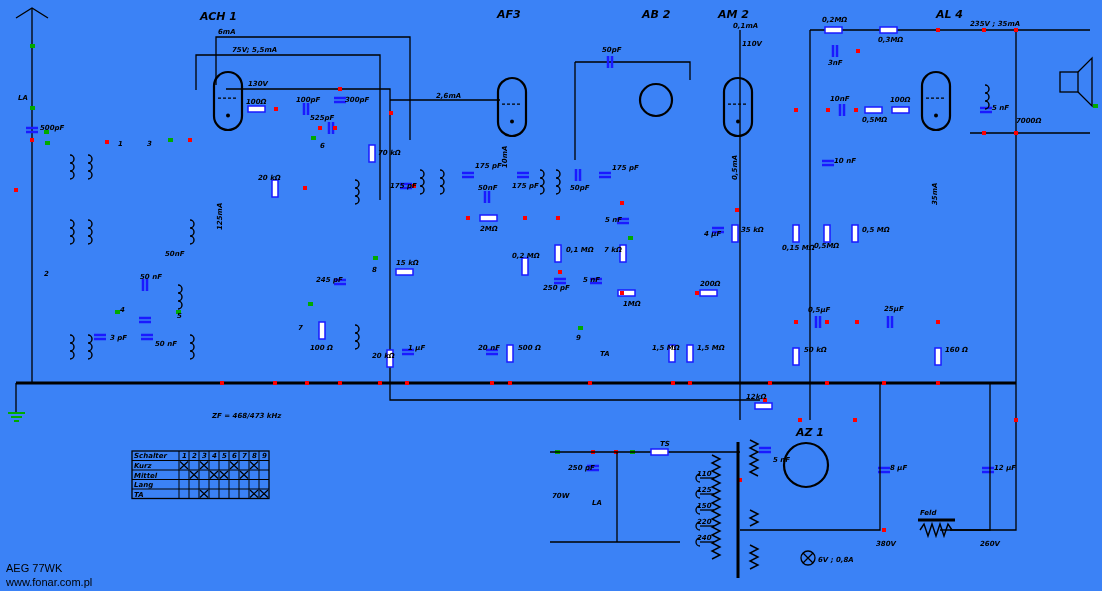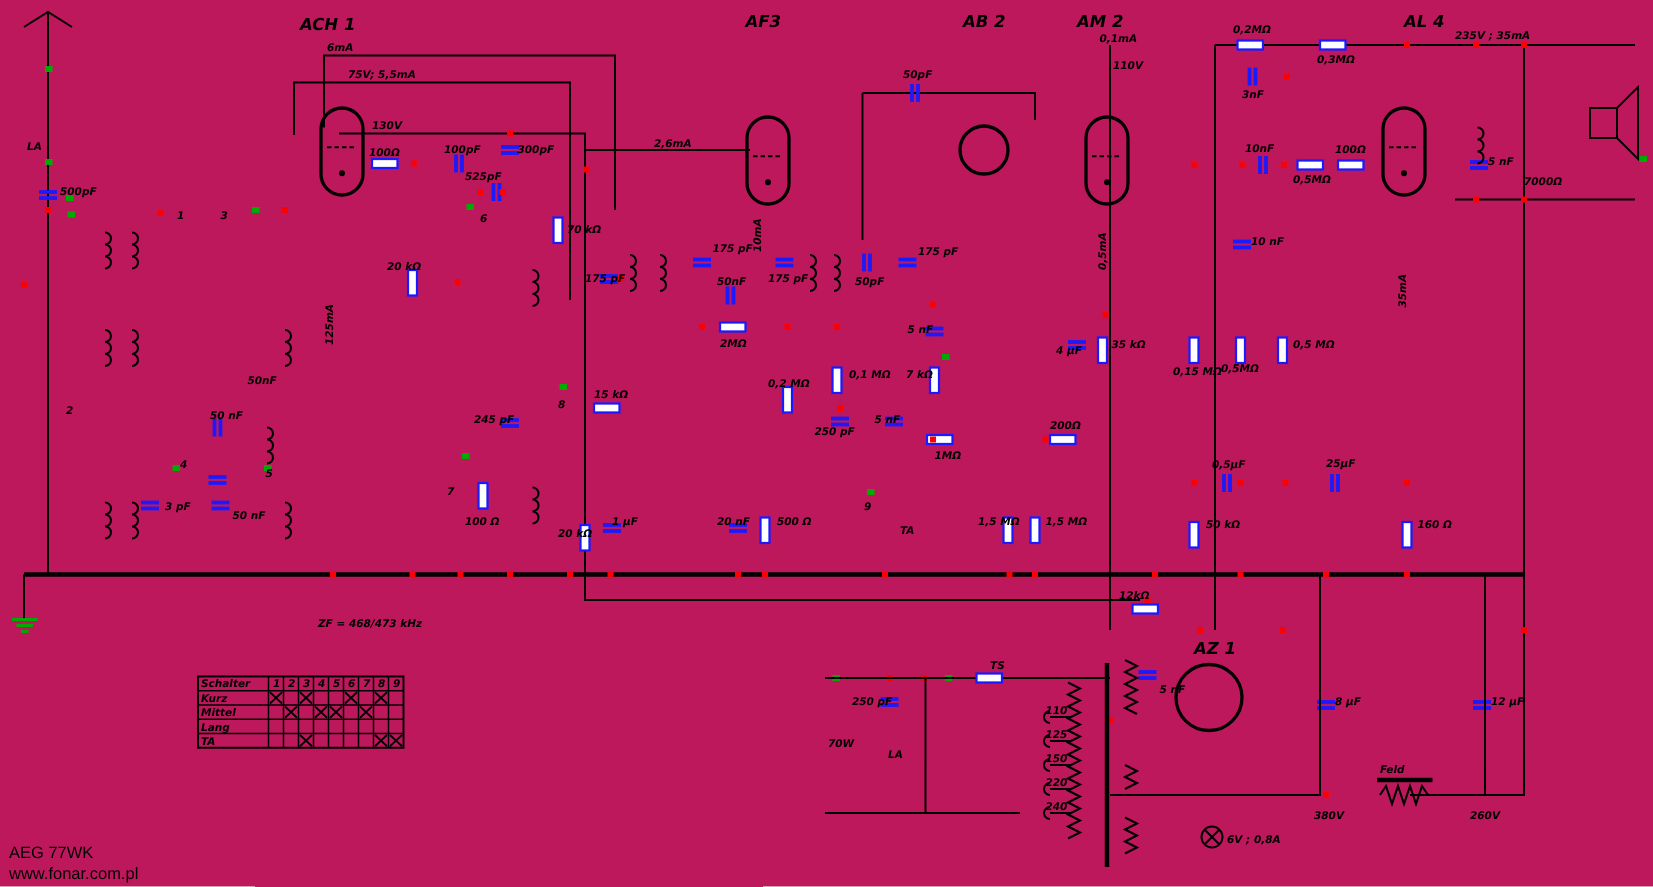--- a/index.html
+++ b/index.html
@@ -1,16 +1,16 @@
 <!DOCTYPE html>
 <html><head>
 <meta charset="utf-8">
 <style>
   html,body{margin:0;padding:0;background:#fff;}
-  #wrap{position:relative;width:1102px;height:591px;overflow:hidden;background:#be185d;}
+  #wrap{position:relative;width:1102px;height:591px;overflow:hidden;background:#3b82f6;}
   svg{position:absolute;left:0;top:0;}
   .w{stroke:#000;stroke-width:1.3;fill:none;}
   .bus{stroke:#000;stroke-width:3;fill:none;}
   .r{stroke:#1a1aff;stroke-width:1.5;fill:#fff;}
   .c{stroke:#1a1aff;stroke-width:2.5;}
   .tube{stroke:#000;stroke-width:2.2;fill:none;}
   .coil{stroke:#000;stroke-width:1.4;fill:none;}
   .lbl{font-family:"DejaVu Sans",sans-serif;font-style:italic;font-weight:bold;font-size:7px;fill:#000;}
   .tl{font-family:"DejaVu Sans",sans-serif;font-style:italic;font-weight:bold;font-size:11px;fill:#000;}
   .foot{font-family:"Liberation Sans",sans-serif;font-size:11px;fill:#000;}

